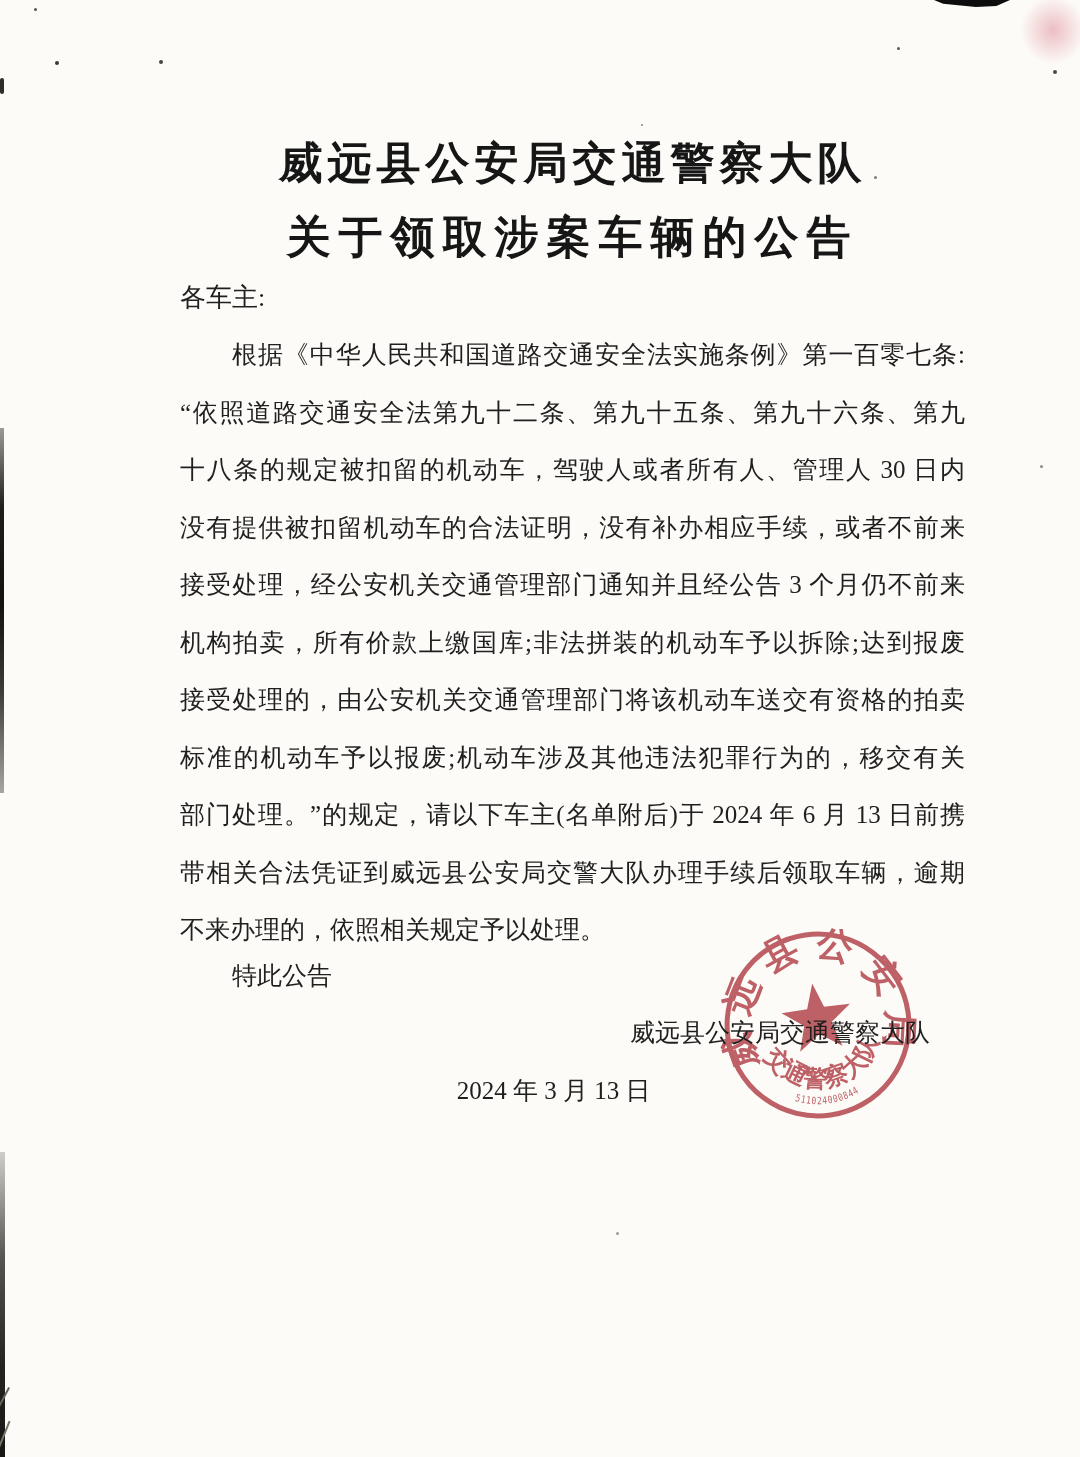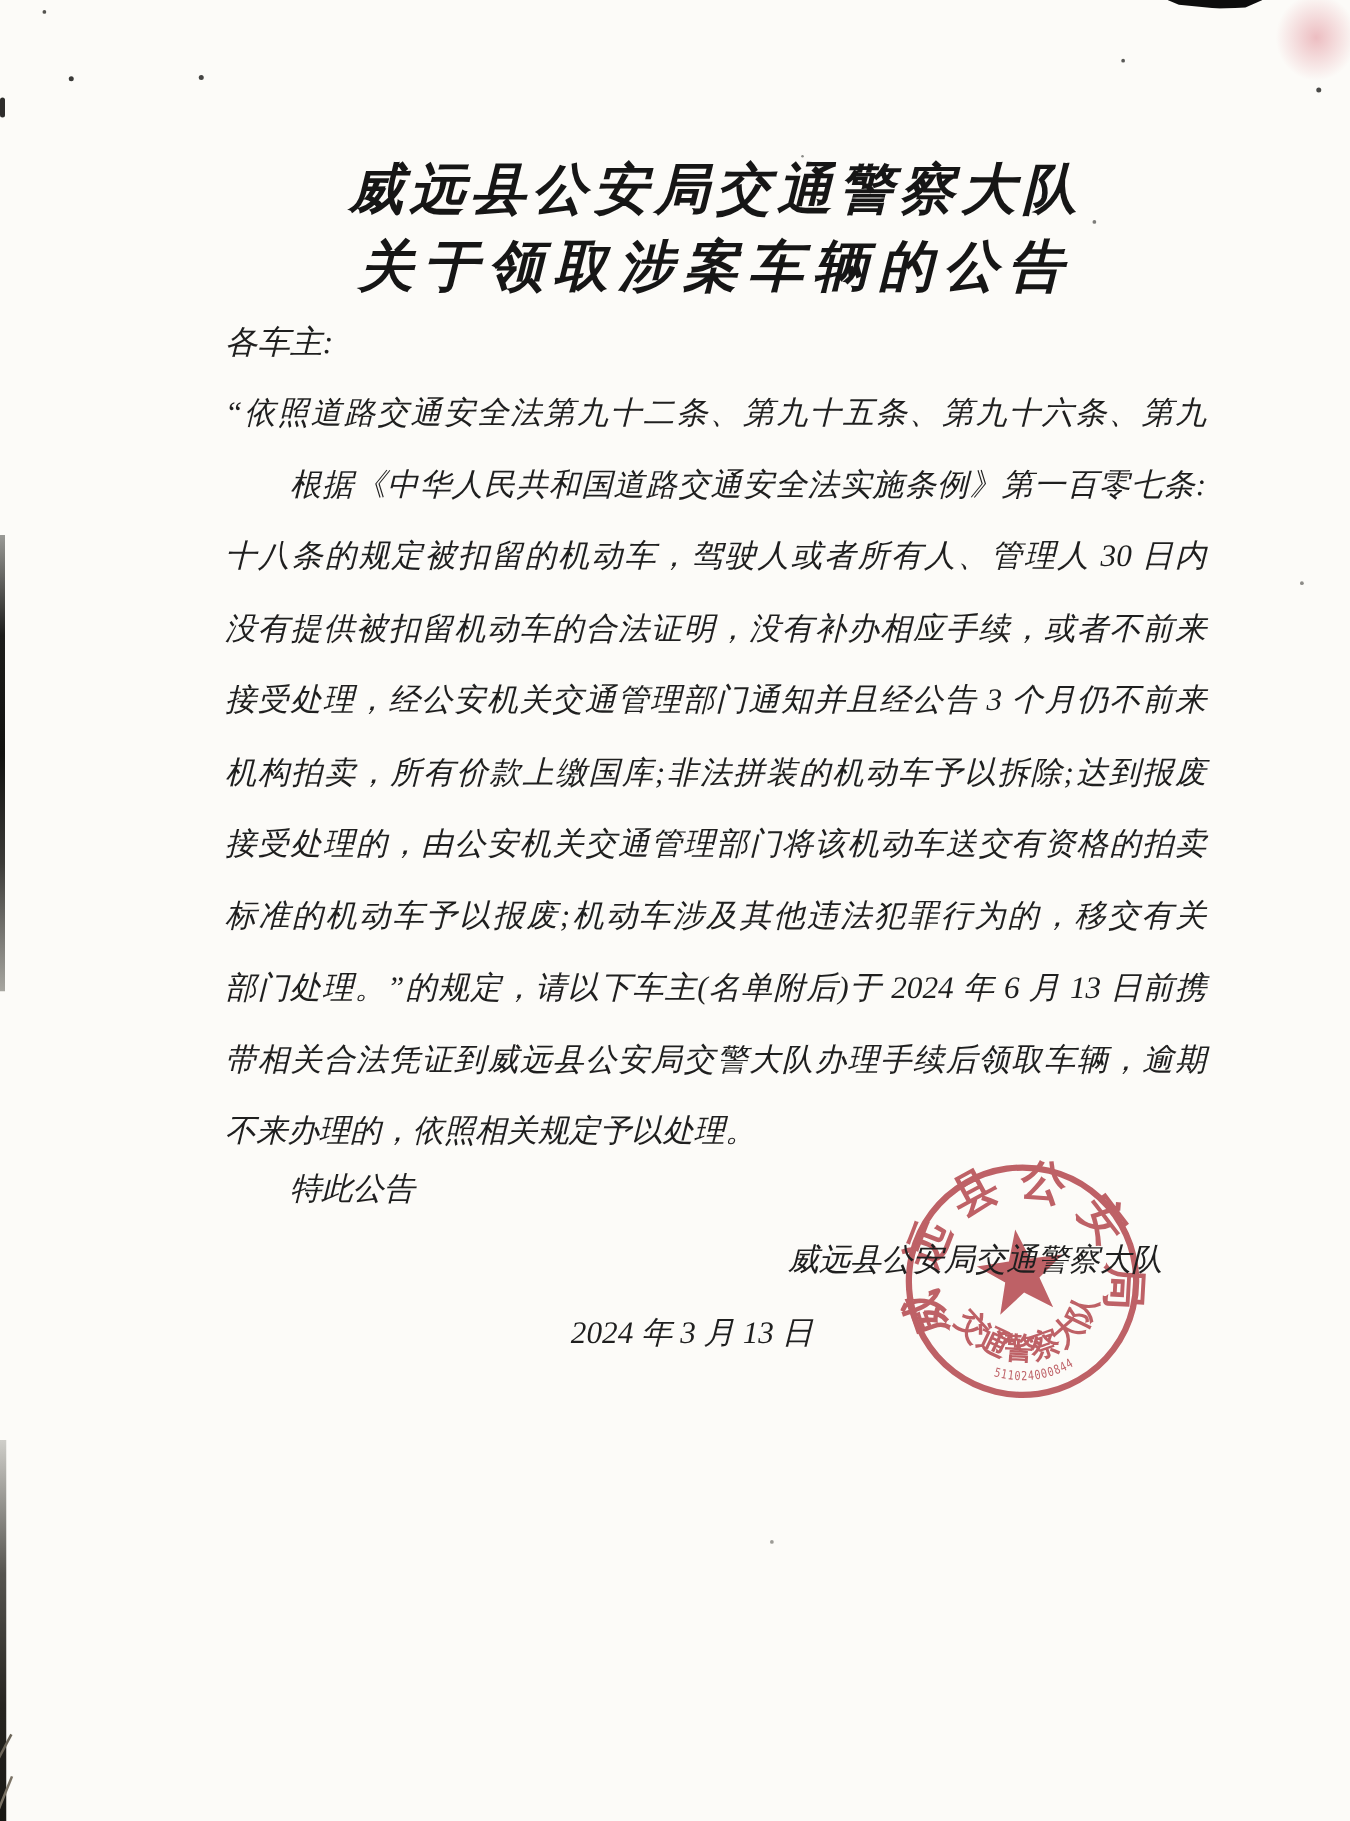--- a/index.html
+++ b/index.html
@@ -3,27 +3,27 @@
 <meta charset="utf-8">
 <style>
   html,body{margin:0;padding:0;}
   body{
     width:1080px;height:1457px;position:relative;overflow:hidden;
     background:#fcfbf8;
     font-family:"Liberation Serif","DejaVu Serif",serif;
     color:#1f1f1f;
   }
   .page{position:absolute;inset:0;}
-  .content{position:absolute;left:180px;top:0;width:785px;font-style:italic;}
+  .content{position:absolute;left:180px;top:12px;width:785px;}
   .title{
     text-align:center;font-weight:700;font-size:44px;line-height:60px;
     color:#161616;margin:0;
   }
   .t1{margin-top:122px;letter-spacing:5px;}
-  .t2{margin-top:2px;letter-spacing:8px;}
+  .t2{margin-top:14px;letter-spacing:8px;}
   .salutation{font-size:26px;line-height:44px;margin-top:8px;}
   .body-text{margin-top:6px;}
   .bl{
     font-size:25px;line-height:57.5px;
     text-align:justify;text-align-last:justify;
     text-justify:inter-character;
     white-space:nowrap;
   }
   .bl.first{padding-left:52px;}
   .bl.last{text-align-last:left;}
@@ -73,22 +73,22 @@
 
 <div class="page">
 
   <div class="content">
     <h1 class="title t1">威远县公安局交通警察大队</h1>
     <h1 class="title t2">关于领取涉案车辆的公告</h1>
 
     <div class="salutation">各车主:</div>
 
     <div class="body-text">
+      <div class="bl first">根据《中华人民共和国道路交通安全法实施条例》第一百零七条:</div>
       <div class="bl">“依照道路交通安全法第九十二条、第九十五条、第九十六条、第九</div>
-      <div class="bl first">根据《中华人民共和国道路交通安全法实施条例》第一百零七条:</div>
       <div class="bl">十八条的规定被扣留的机动车，驾驶人或者所有人、管理人 30 日内</div>
       <div class="bl">没有提供被扣留机动车的合法证明，没有补办相应手续，或者不前来</div>
       <div class="bl">接受处理，经公安机关交通管理部门通知并且经公告 3 个月仍不前来</div>
       <div class="bl">机构拍卖，所有价款上缴国库;非法拼装的机动车予以拆除;达到报废</div>
       <div class="bl">接受处理的，由公安机关交通管理部门将该机动车送交有资格的拍卖</div>
       <div class="bl">标准的机动车予以报废;机动车涉及其他违法犯罪行为的，移交有关</div>
       <div class="bl">部门处理。”的规定，请以下车主(名单附后)于 2024 年 6 月 13 日前携</div>
       <div class="bl">带相关合法凭证到威远县公安局交警大队办理手续后领取车辆，逾期</div>
       <div class="bl last">不来办理的，依照相关规定予以处理。</div>
     </div>

